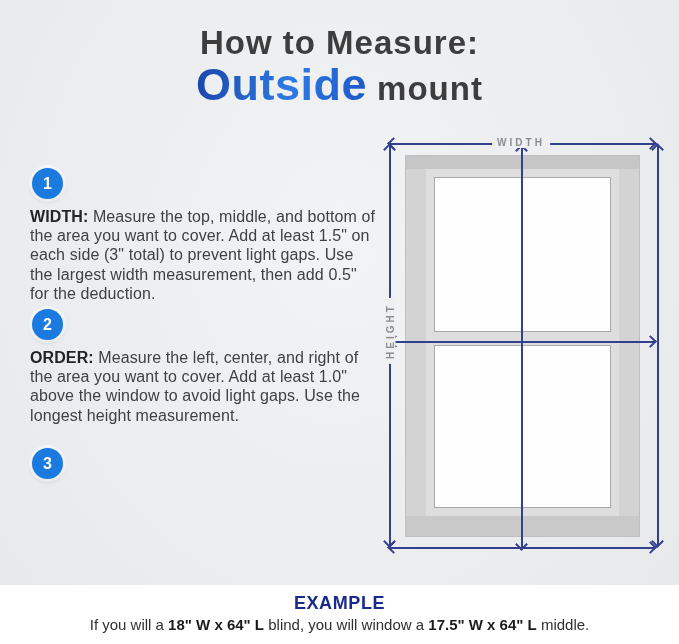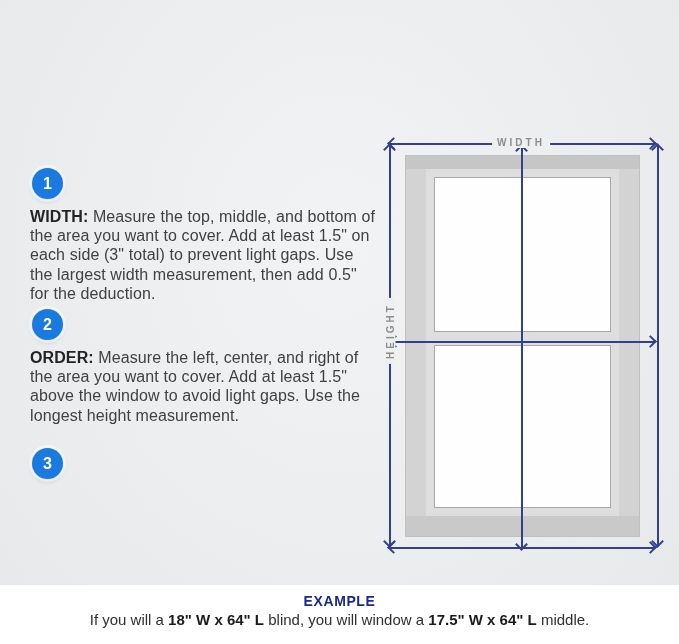--- a/index.html
+++ b/index.html
@@ -71,38 +71,44 @@
     white-space:nowrap;
   }
   .width-label { left:521px; top:137px; transform:translateX(-50%); }
   .height-label { left:390px; top:331px; transform:translate(-50%,-50%) rotate(-90deg); }
 
   
   .example {
     position:absolute; left:0; right:0; top:585px; height:59px;
     background:#ffffff; text-align:center;
   }
-  .example-heading { margin-top:8px; font-size:14px; font-weight:800; color:#1a2a8c; letter-spacing:0.6px; }
+  .example-heading { margin-top:8px; font-size:18px; font-weight:800; color:#1a2a8c; letter-spacing:0.6px; }
   .example-line { margin-top:2px; font-size:15px; color:#303030; }
   .example-line b { font-weight:700; color:#1b1b1b; }
 </style>
 </head>
 <body>
 
 <div class="page">
 
+  <header class="title-block">
+    <div class="title-line1">How to Measure:</div>
+    <div class="title-line2">
+      <span class="title-mount-type">Outside</span><span class="title-mount-word">mount</span>
+    </div>
+  </header>
 
   <section class="step step-1">
     <div class="step-badge">1</div>
     <p class="step-text"><span class="step-label">WIDTH:</span> <span>Measure the top, middle, and bottom of the area you want to cover. Add at least 1.5" on each side (3" total) to prevent light gaps. Use the largest width measurement, then add 0.5" for the deduction.</span></p>
   </section>
 
   <section class="step step-2">
     <div class="step-badge">2</div>
-    <p class="step-text"><span class="step-label">ORDER:</span> <span>Measure the left, center, and right of the area you want to cover. Add at least 1.5" above the window to avoid light gaps. Use the longest height measurement.</span></p>
+    <p class="step-text"><span class="step-label">ORDER:</span> <span>Measure the left, center, and right of the area you want to cover. Add at least 1.0" above the window to avoid light gaps. Use the longest height measurement.</span></p>
   </section>
 
   <section class="step step-3">
     <div class="step-badge">3</div>
   </section>
 
   <div class="diagram">
 
     <div class="win-frame">
       <div class="win-head"></div>

